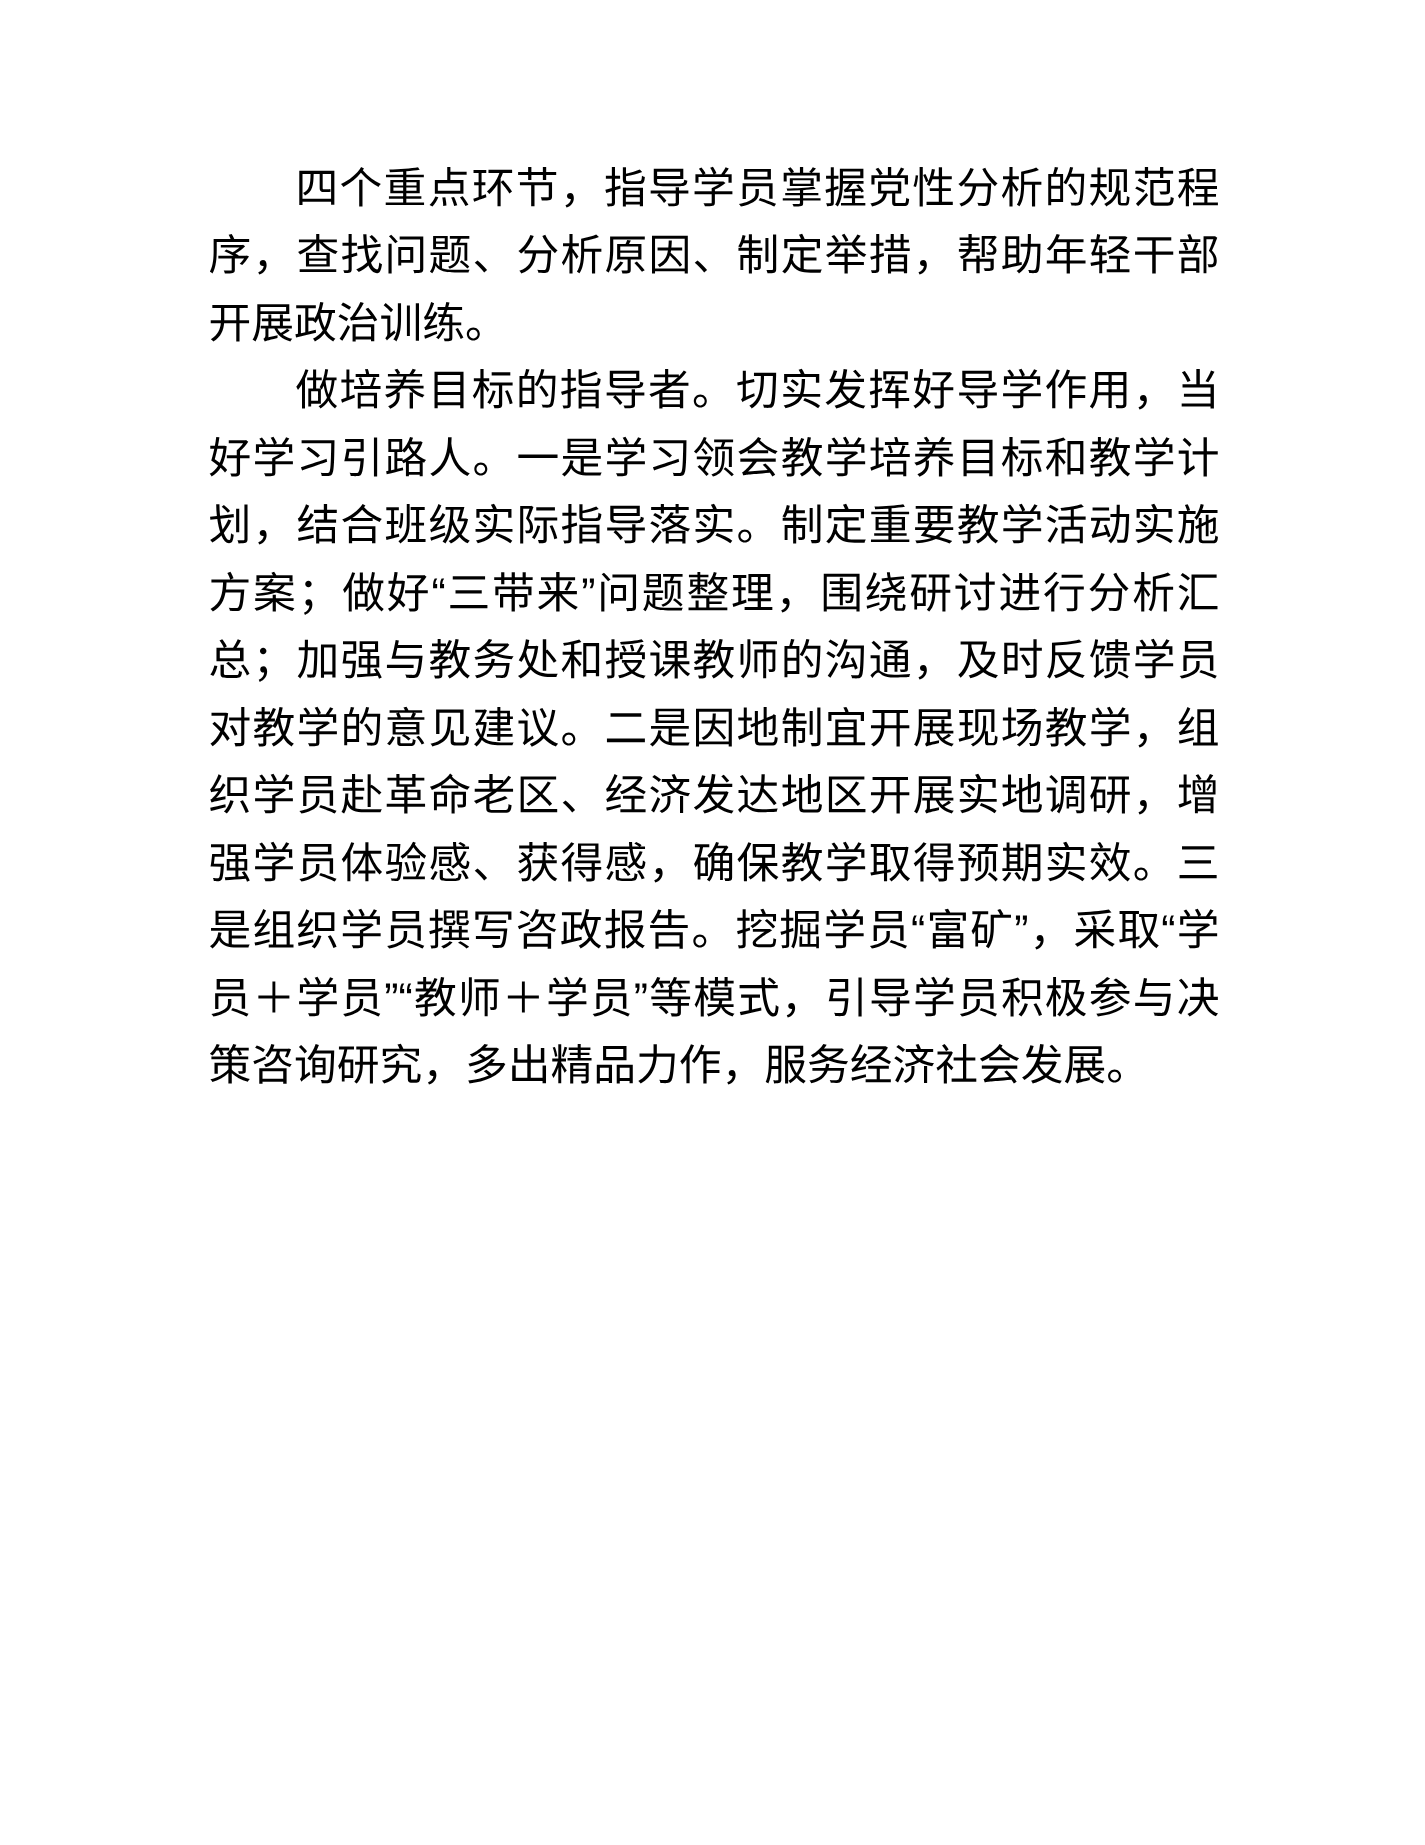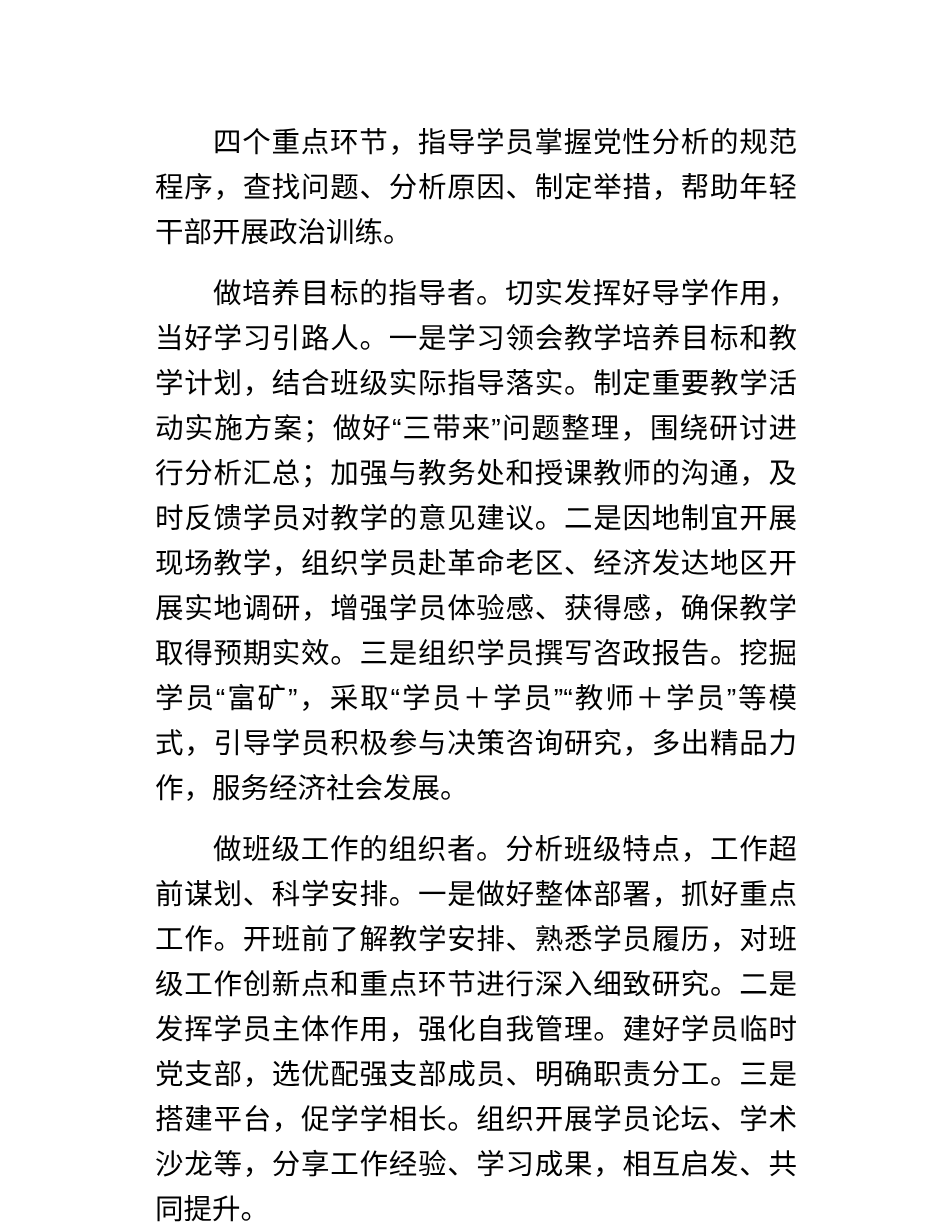--- a/index.html
+++ b/index.html
@@ -19,21 +19,21 @@
   }
 
   .page-body {
     position: absolute;
     left: 139px;
     top: 104px;
     width: 674px;
   }
 
   .para {
-    margin: 16px;
+    margin: 0;
     padding: 0;
     font-family: "Liberation Sans", "DejaVu Sans", sans-serif;
     font-size: 28.5px;
     line-height: 45px;
     color: #000000;
     text-align: justify;
     text-justify: inter-ideograph;
     text-indent: 58px;
     letter-spacing: 0;
     font-weight: 400;
@@ -45,15 +45,14 @@
     margin-top: 0;
   }
 </style>
 </head>
 <body>
 
 <div class="page">
   <div class="page-body">
     <p class="para">四个重点环节，指导学员掌握党性分析的规范程序，查找问题、分析原因、制定举措，帮助年轻干部开展政治训练。</p>
     <p class="para">做培养目标的指导者。切实发挥好导学作用，当好学习引路人。一是学习领会教学培养目标和教学计划，结合班级实际指导落实。制定重要教学活动实施方案；做好“三带来”问题整理，围绕研讨进行分析汇总；加强与教务处和授课教师的沟通，及时反馈学员对教学的意见建议。二是因地制宜开展现场教学，组织学员赴革命老区、经济发达地区开展实地调研，增强学员体验感、获得感，确保教学取得预期实效。三是组织学员撰写咨政报告。挖掘学员“富矿”，采取“学员＋学员”“教师＋学员”等模式，引导学员积极参与决策咨询研究，多出精品力作，服务经济社会发展。</p>
-    <p class="para">做班级工作的组织者。分析班级特点，工作超前谋划、科学安排。一是做好整体部署，抓好重点工作。开班前了解教学安排、熟悉学员履历，对班级工作创新点和重点环节进行深入细致研究。二是发挥学员主体作用，强化自我管理。建好学员临时党支部，选优配强支部成员、明确职责分工。三是搭建平台，促学学相长。组织开展学员论坛、学术沙龙等，分享工作经验、学习成果，相互启发、共同提升。</p>
   </div>
 </div>
 
 </body></html>

